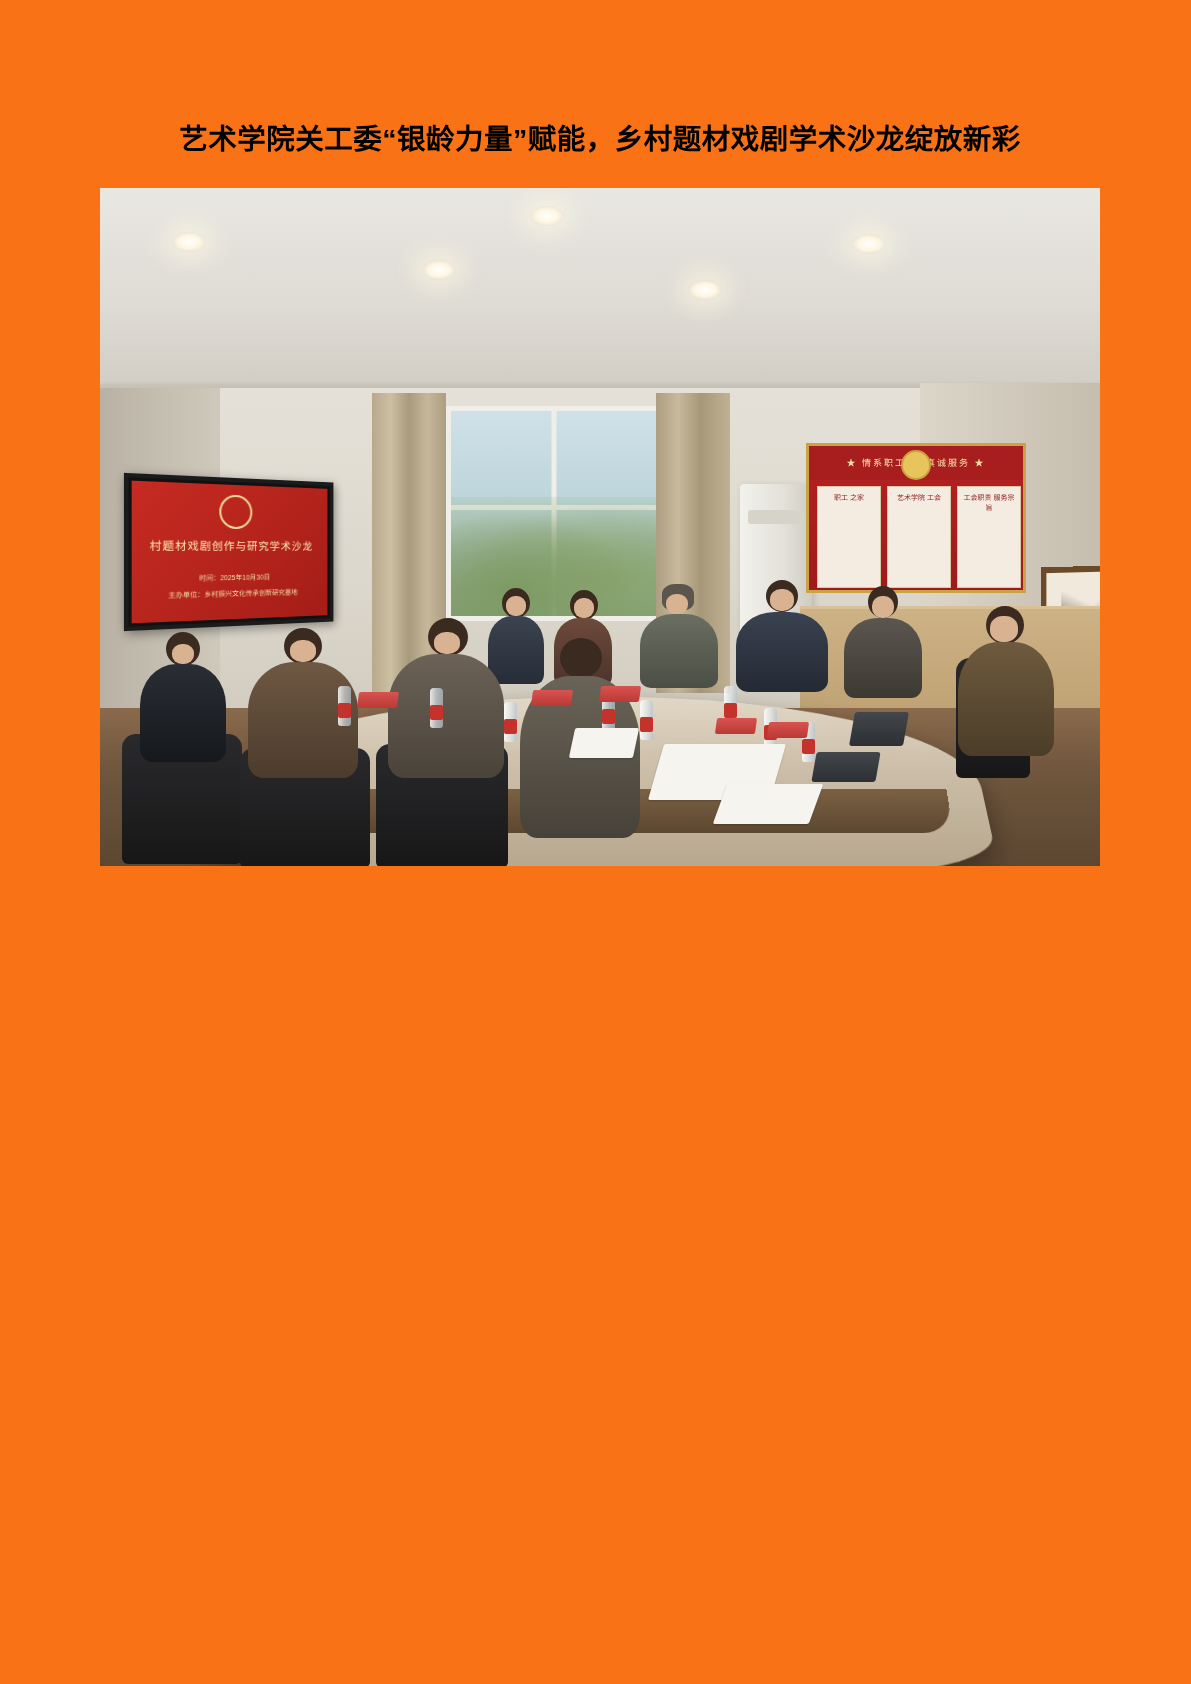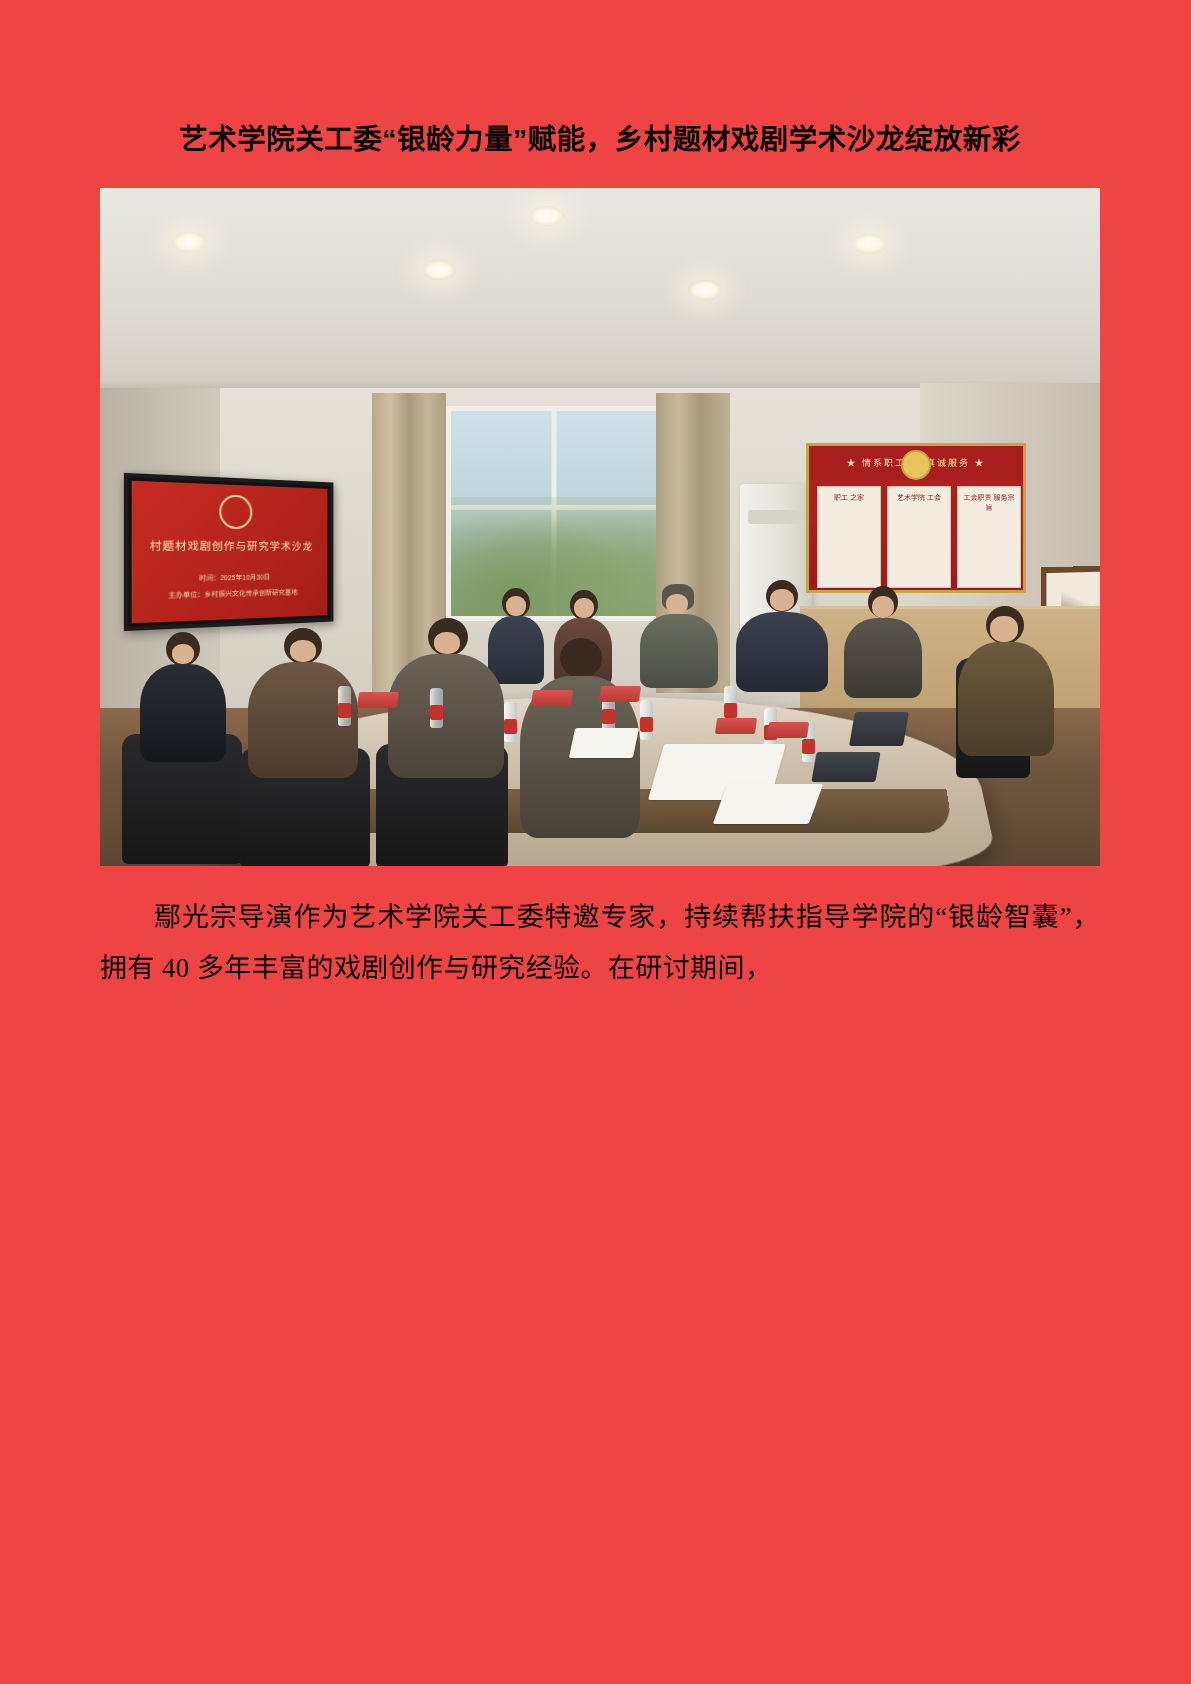--- a/index.html
+++ b/index.html
@@ -13,21 +13,21 @@
     height: 1684px;
     position: relative;
     font-family: "Liberation Serif", serif;
     color: #000000;
     overflow: hidden;
   }
 
   .page {
     position: absolute;
     inset: 0;
-    background: #ef4444;
+    background: #f97316;
   }
 
   .content {
     position: absolute;
     left: 100px;
     top: 120px;
     width: 1000px;
   }
 
   .doc-title {
@@ -450,16 +450,15 @@
 
         <div class="paper" style="left:556px; top:556px; width:122px; height:56px; transform:skewX(-16deg);"></div>
         <div class="paper" style="left:472px; top:540px; width:64px; height:30px; transform:skewX(-12deg);"></div>
         <div class="paper" style="left:620px; top:596px; width:96px; height:40px; transform:skewX(-20deg);"></div>
         <div class="laptop" style="left:752px; top:524px;"></div>
         <div class="laptop" style="left:714px; top:564px; width:64px; height:30px;"></div>
 
       </div>
     </div>
 
-    <p class="para para-2">鄢光宗导演作为艺术学院关工委特邀专家，持续帮扶指导学院的“银龄智囊”，拥有 40 多年丰富的戏剧创作与研究经验。在研讨期间，</p>
 
   </div>
 </div>
 
 </body></html>

